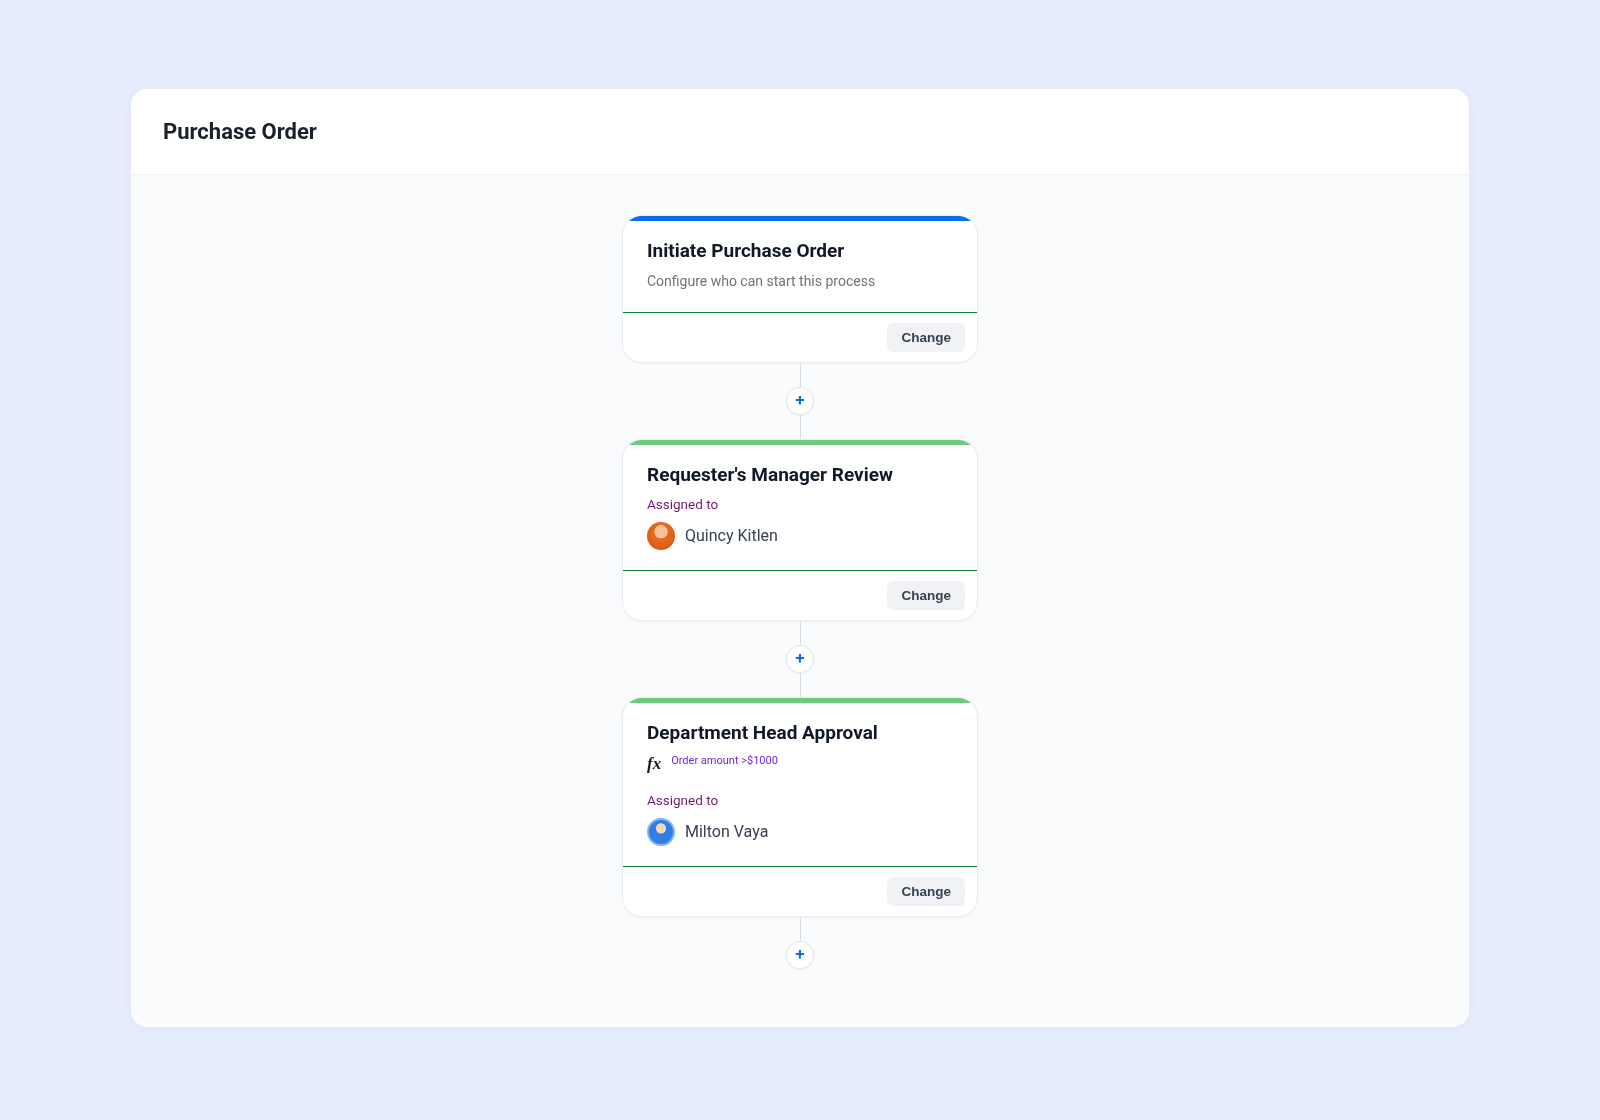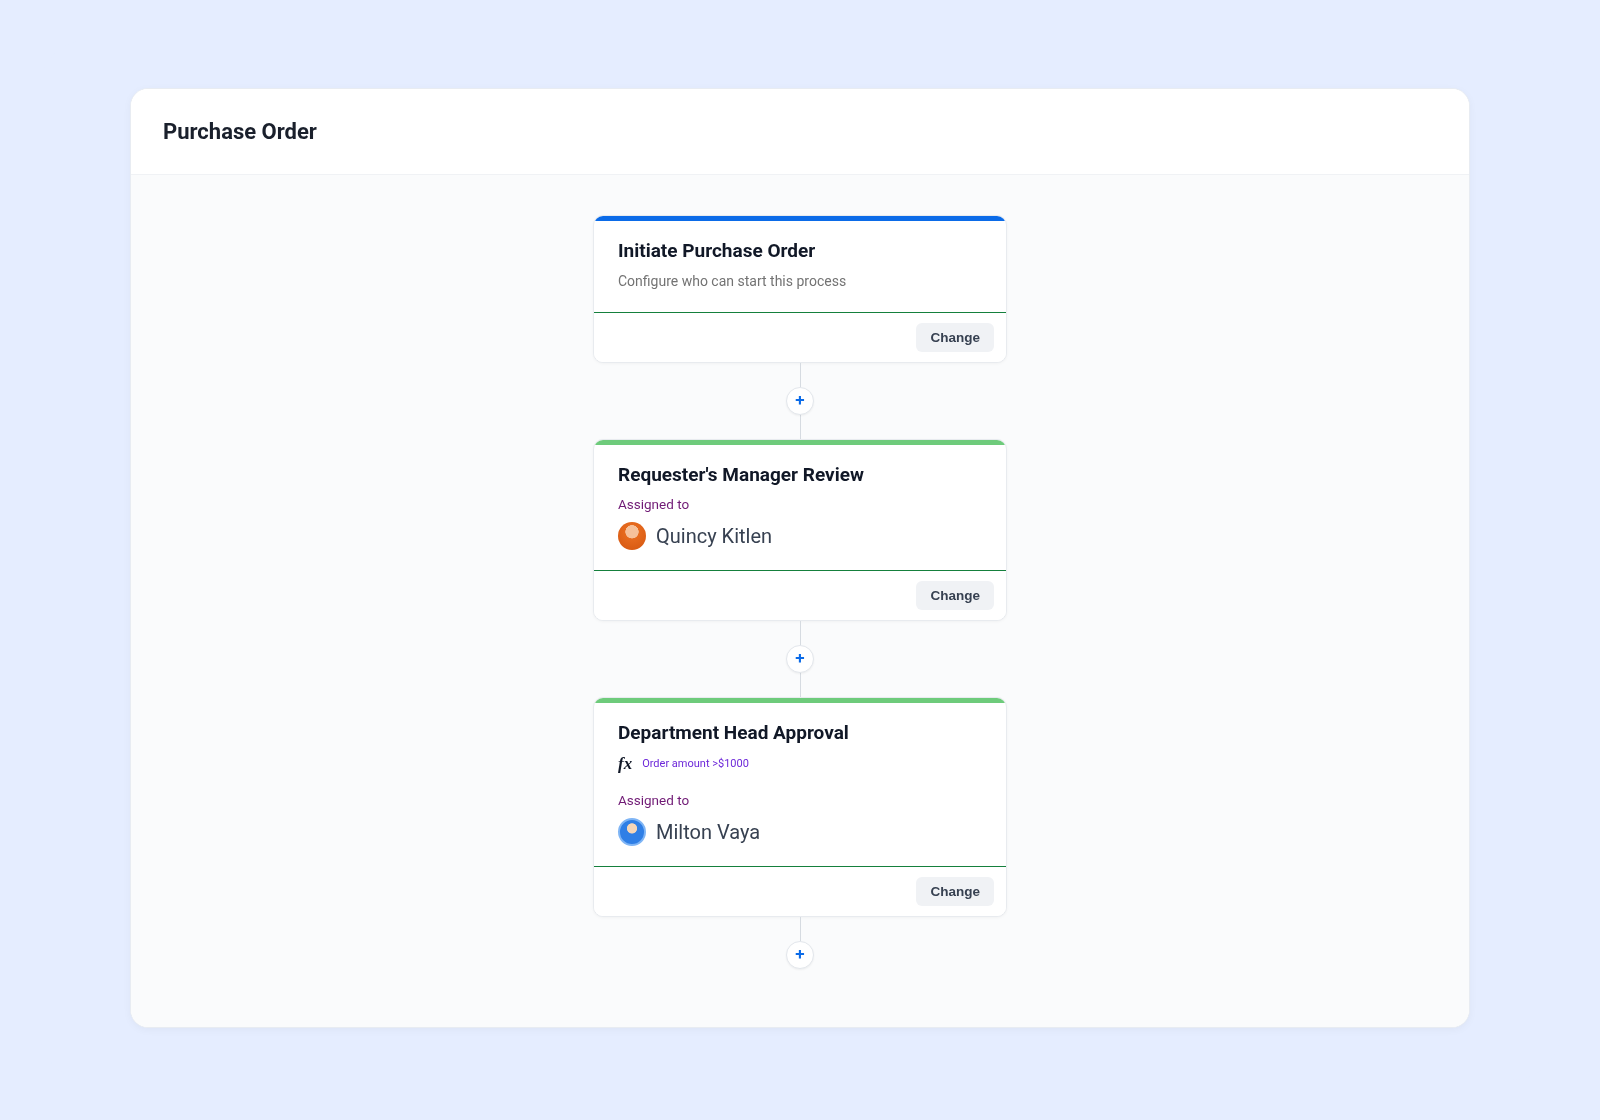--- a/index.html
+++ b/index.html
@@ -47,23 +47,23 @@
       overflow: hidden;
       position: relative;
     }
     .flow {
       display: flex;
       flex-direction: column;
       align-items: center;
       padding-top: 40px;
     }
     .card {
-      width: 414px;
-      background: #fff;
-      border-radius: 10px;
+      width: 356px;
+      background: #fff;
+      border-radius: 20px;
       border: 1px solid #E8EBEF;
       box-shadow: 0 1px 3px rgba(0,0,0,0.04);
       overflow: hidden;
     }
     .card-accent {
       height: 5px;
       width: 100%;
     }
     .accent-blue { background: #0B6BE8; }
     .accent-green { background: #6ECB7B; }
@@ -100,26 +100,26 @@
       justify-content: center;
     }
     .avatar-quincy {
       background: radial-gradient(circle at 50% 35%, #F6C19A 0%, #F6C19A 28%, #E66A1E 30%, #D35510 100%);
     }
     .avatar-milton {
       background: radial-gradient(circle at 50% 35%, #F5D6B8 0%, #F5D6B8 24%, #2F7FE6 28%, #2F7FE6 100%);
       border: 2px solid #7FB5F5;
     }
     .assignee-name {
-      font-size: 20px;
+      font-size: 16px;
       color: #374151;
     }
     .condition-row {
       display: flex;
-      align-items: center;
+      align-items: flex-start;
       gap: 10px;
       margin-bottom: 18px;
     }
     .fx-icon {
       font-family: Georgia, 'Times New Roman', serif;
       font-style: italic;
       font-weight: 700;
       font-size: 17px;
       color: #111827;
     }

